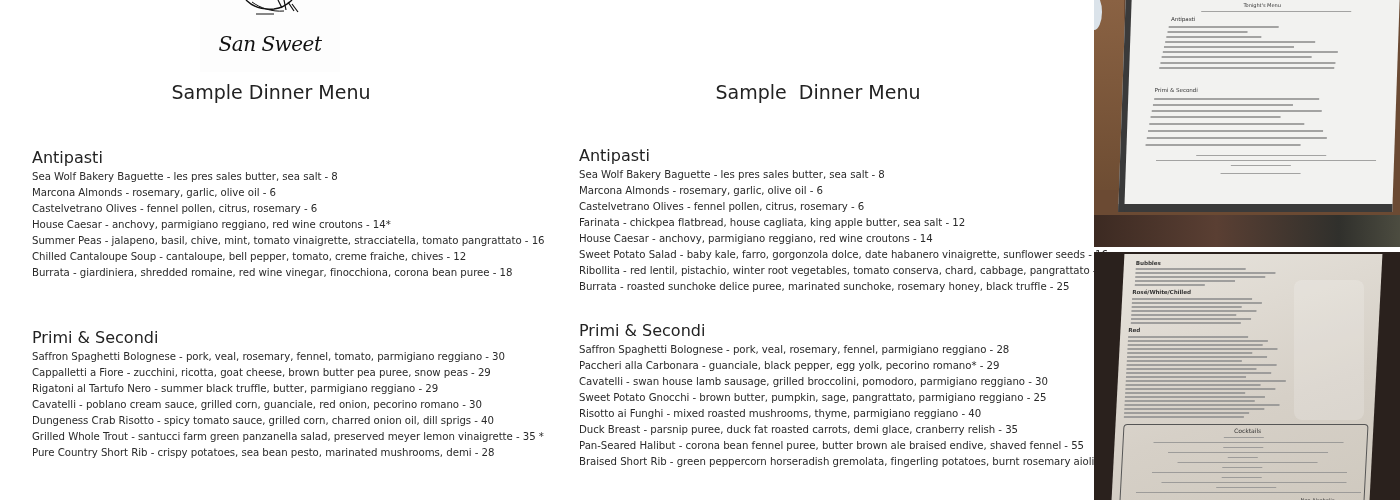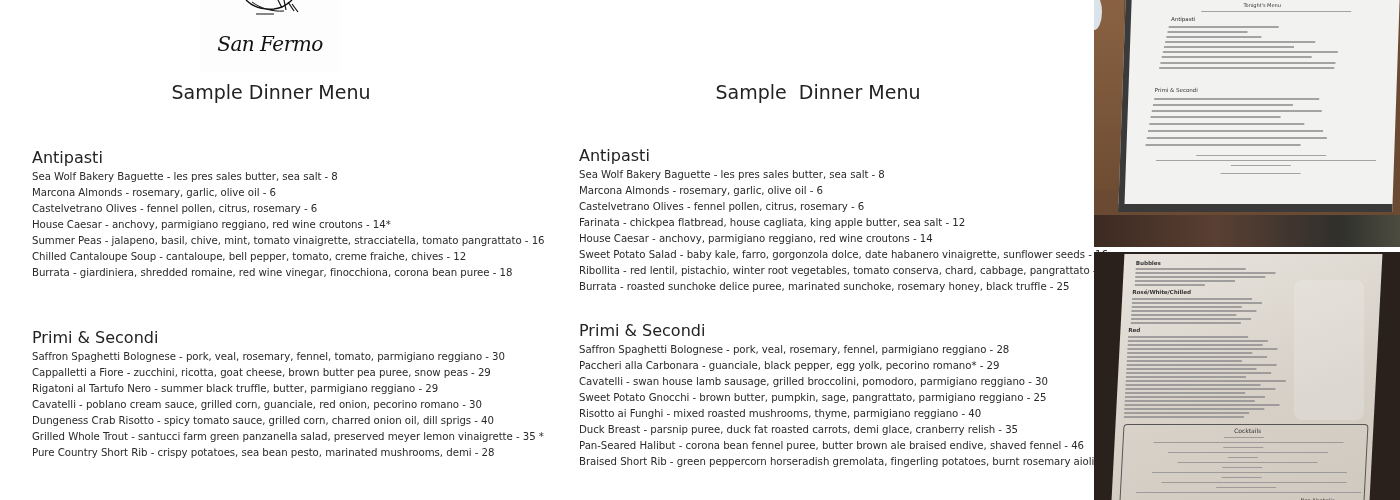--- a/index.html
+++ b/index.html
@@ -102,21 +102,21 @@
 <div class="page">
 
   <div class="panel-left">
     <div class="logo">
       <svg class="logo-sketch" viewBox="0 0 96 16">
         <path d="M24 0 C30 6, 40 10, 52 9 C60 8, 66 4, 70 0" stroke="#111" stroke-width="1.4" fill="none"></path>
         <path d="M30 2 C38 8, 50 12, 62 11" stroke="#111" stroke-width="1" fill="none"></path>
         <path d="M56 0 L60 8 M62 0 L64 10 M66 2 L72 11 M70 4 L76 12" stroke="#111" stroke-width="1.2" fill="none"></path>
         <path d="M34 14 L52 14" stroke="#111" stroke-width="1" fill="none"></path>
       </svg>
-      <div class="logo-script">San Fermo</div>
+      <div class="logo-script">San Sweet</div>
     </div>
 
     <div class="menu-title">Sample Dinner Menu</div>
 
     <div class="section sec-antipasti">
       <div class="section-heading">Antipasti</div>
       <div class="item">Sea Wolf Bakery Baguette - les pres sales butter, sea salt -  8</div>
       <div class="item">Marcona Almonds - rosemary, garlic, olive oil - 6</div>
       <div class="item">Castelvetrano Olives - fennel pollen, citrus, rosemary - 6</div>
       <div class="item">House Caesar - anchovy, parmigiano reggiano, red wine croutons - 14*</div>
@@ -153,21 +153,21 @@
     </div>
 
     <div class="section sec-primi">
       <div class="section-heading">Primi &amp; Secondi</div>
       <div class="item">Saffron Spaghetti Bolognese - pork, veal, rosemary, fennel, parmigiano reggiano - 28</div>
       <div class="item">Paccheri alla Carbonara - guanciale, black pepper, egg yolk, pecorino romano* - 29</div>
       <div class="item">Cavatelli - swan house lamb sausage, grilled broccolini, pomodoro, parmigiano reggiano - 30</div>
       <div class="item">Sweet Potato Gnocchi - brown butter, pumpkin, sage, pangrattato, parmigiano reggiano - 25</div>
       <div class="item">Risotto ai Funghi - mixed roasted mushrooms, thyme, parmigiano reggiano - 40</div>
       <div class="item">Duck Breast - parsnip puree, duck fat roasted carrots, demi glace, cranberry relish - 35</div>
-      <div class="item">Pan-Seared Halibut - corona bean fennel puree, butter brown ale braised endive, shaved fennel - 46</div>
+      <div class="item">Pan-Seared Halibut - corona bean fennel puree, butter brown ale braised endive, shaved fennel - 55</div>
       <div class="item">Braised Short Rib - green peppercorn horseradish gremolata, fingerling potatoes, burnt rosemary aioli - 45</div>
     </div>
   </div>
 
   <div class="photo photo-top">
     <div class="wood-left"></div>
     <div class="bowl"></div>
     <div class="lap"></div>
     <div class="paper">
       <div class="ph-title" style="left:112px; top:6px;">Tonight's Menu</div>

